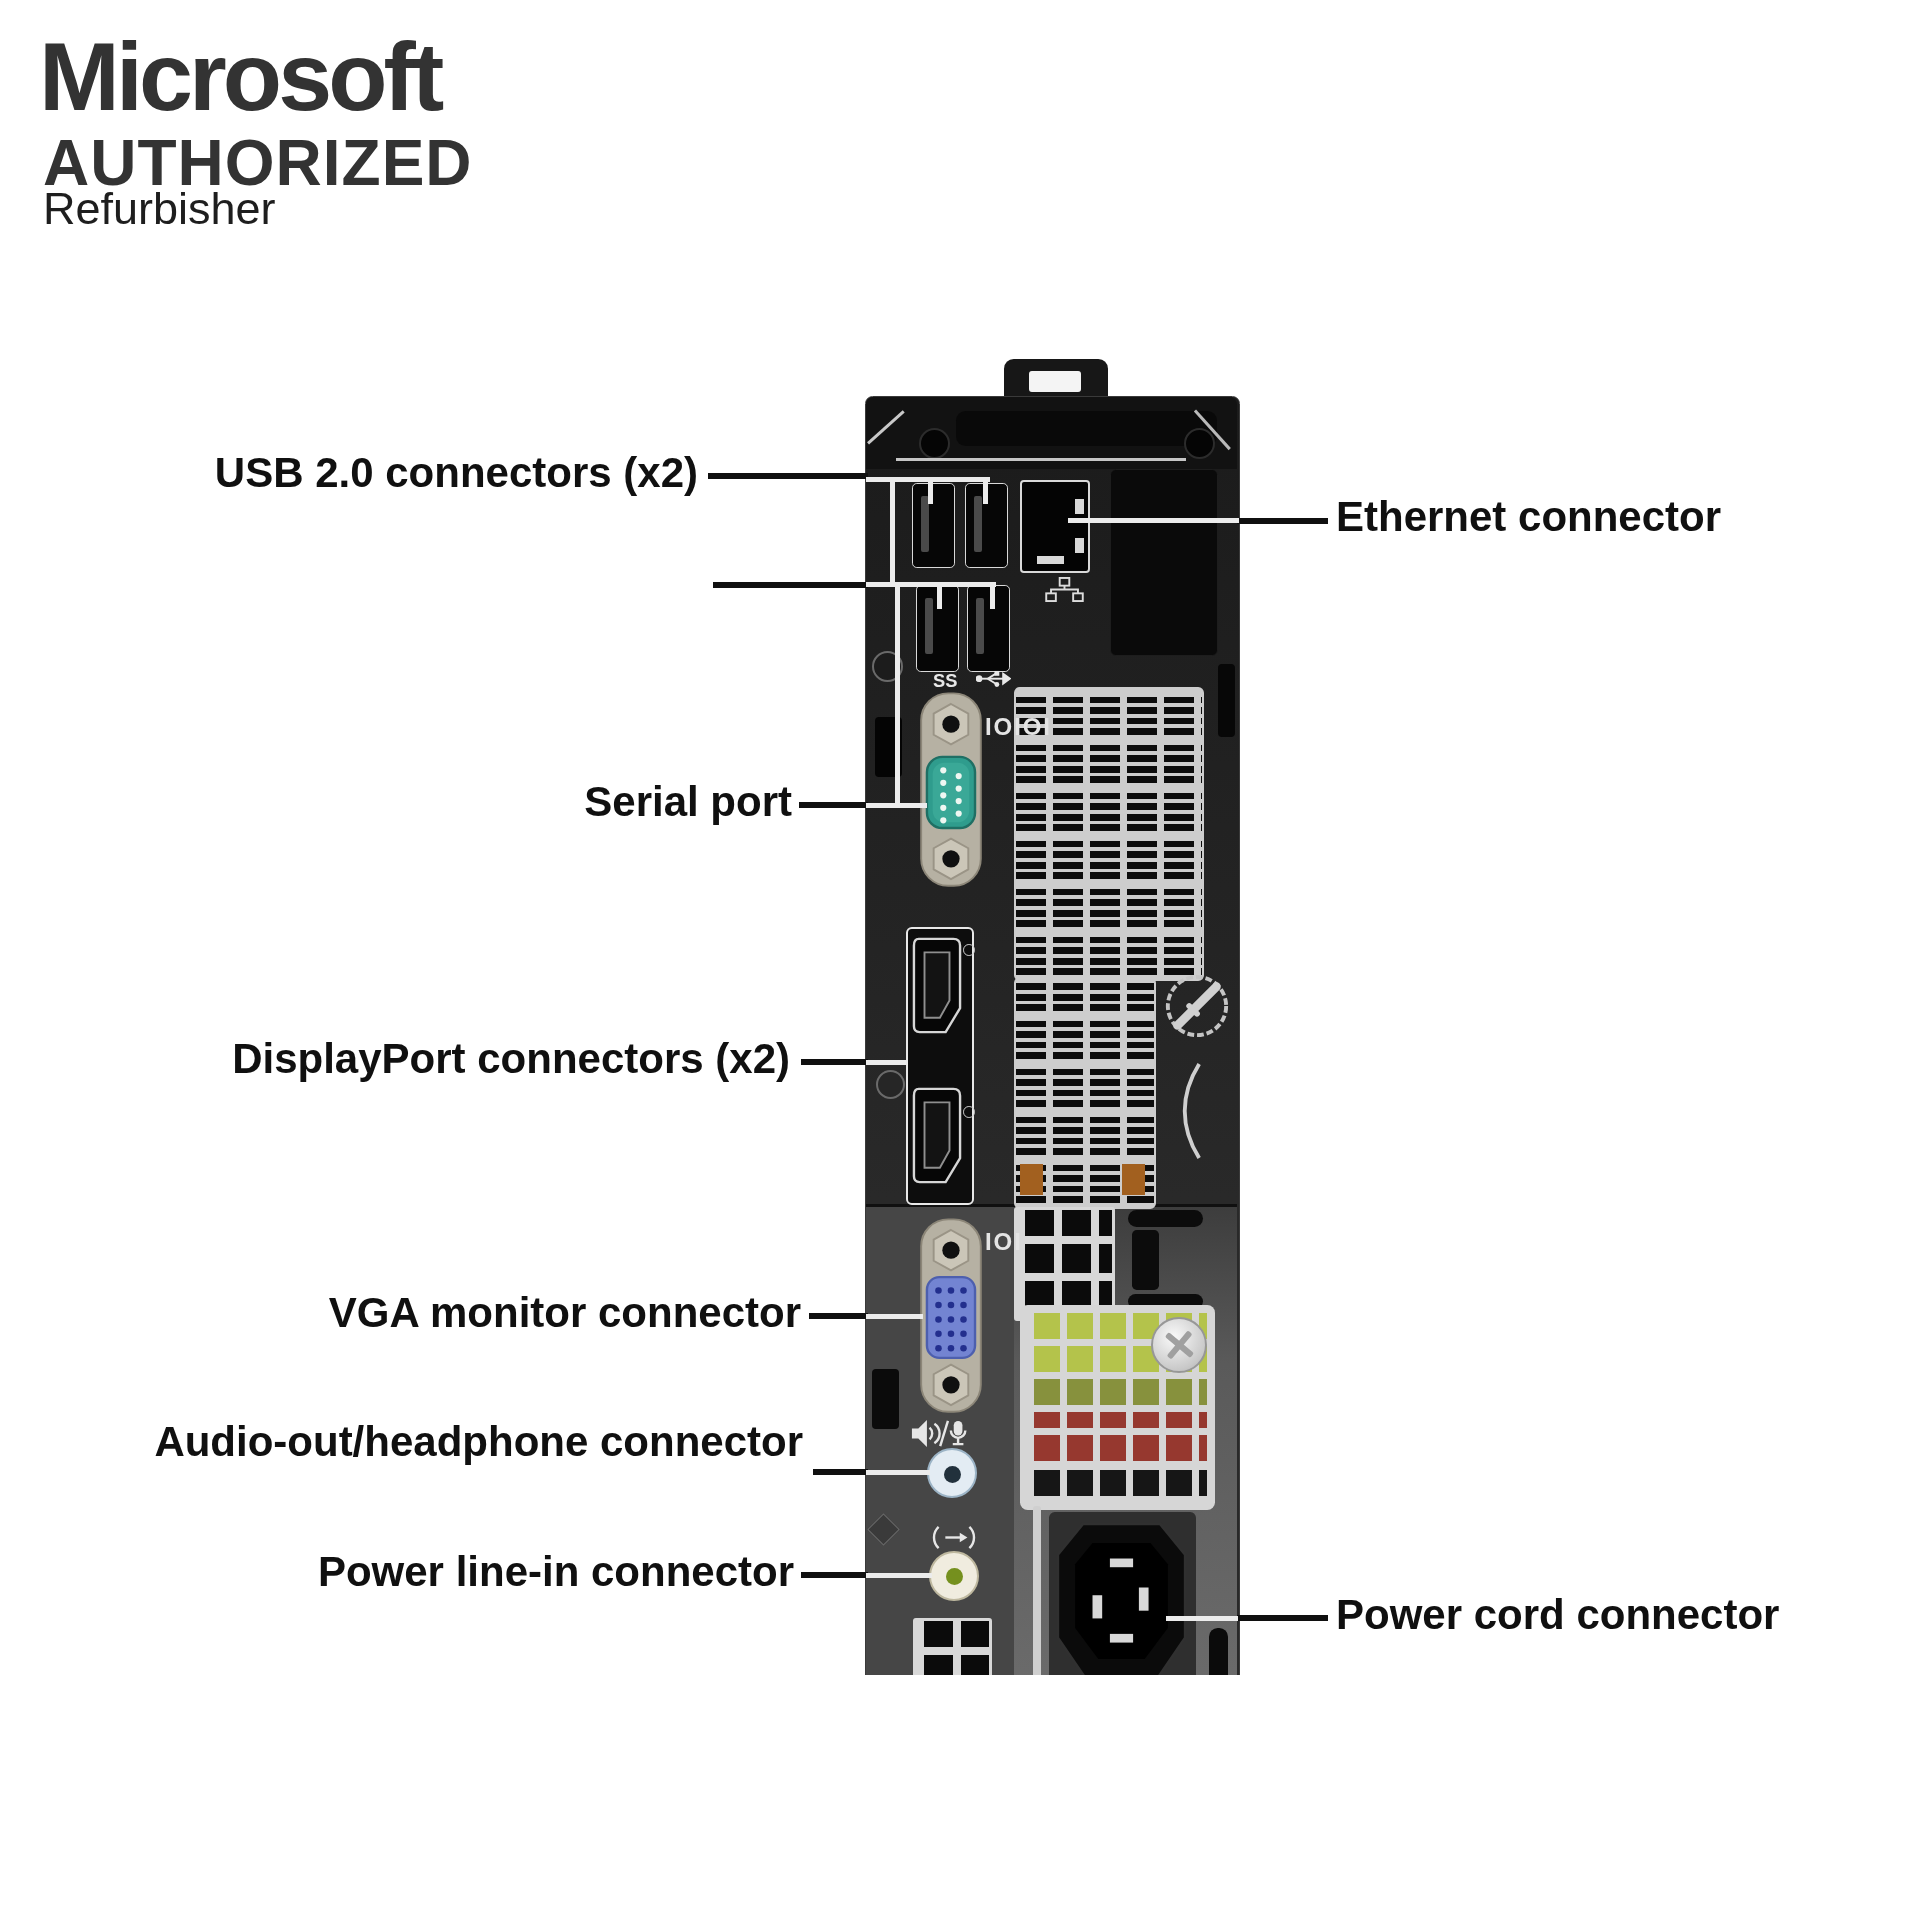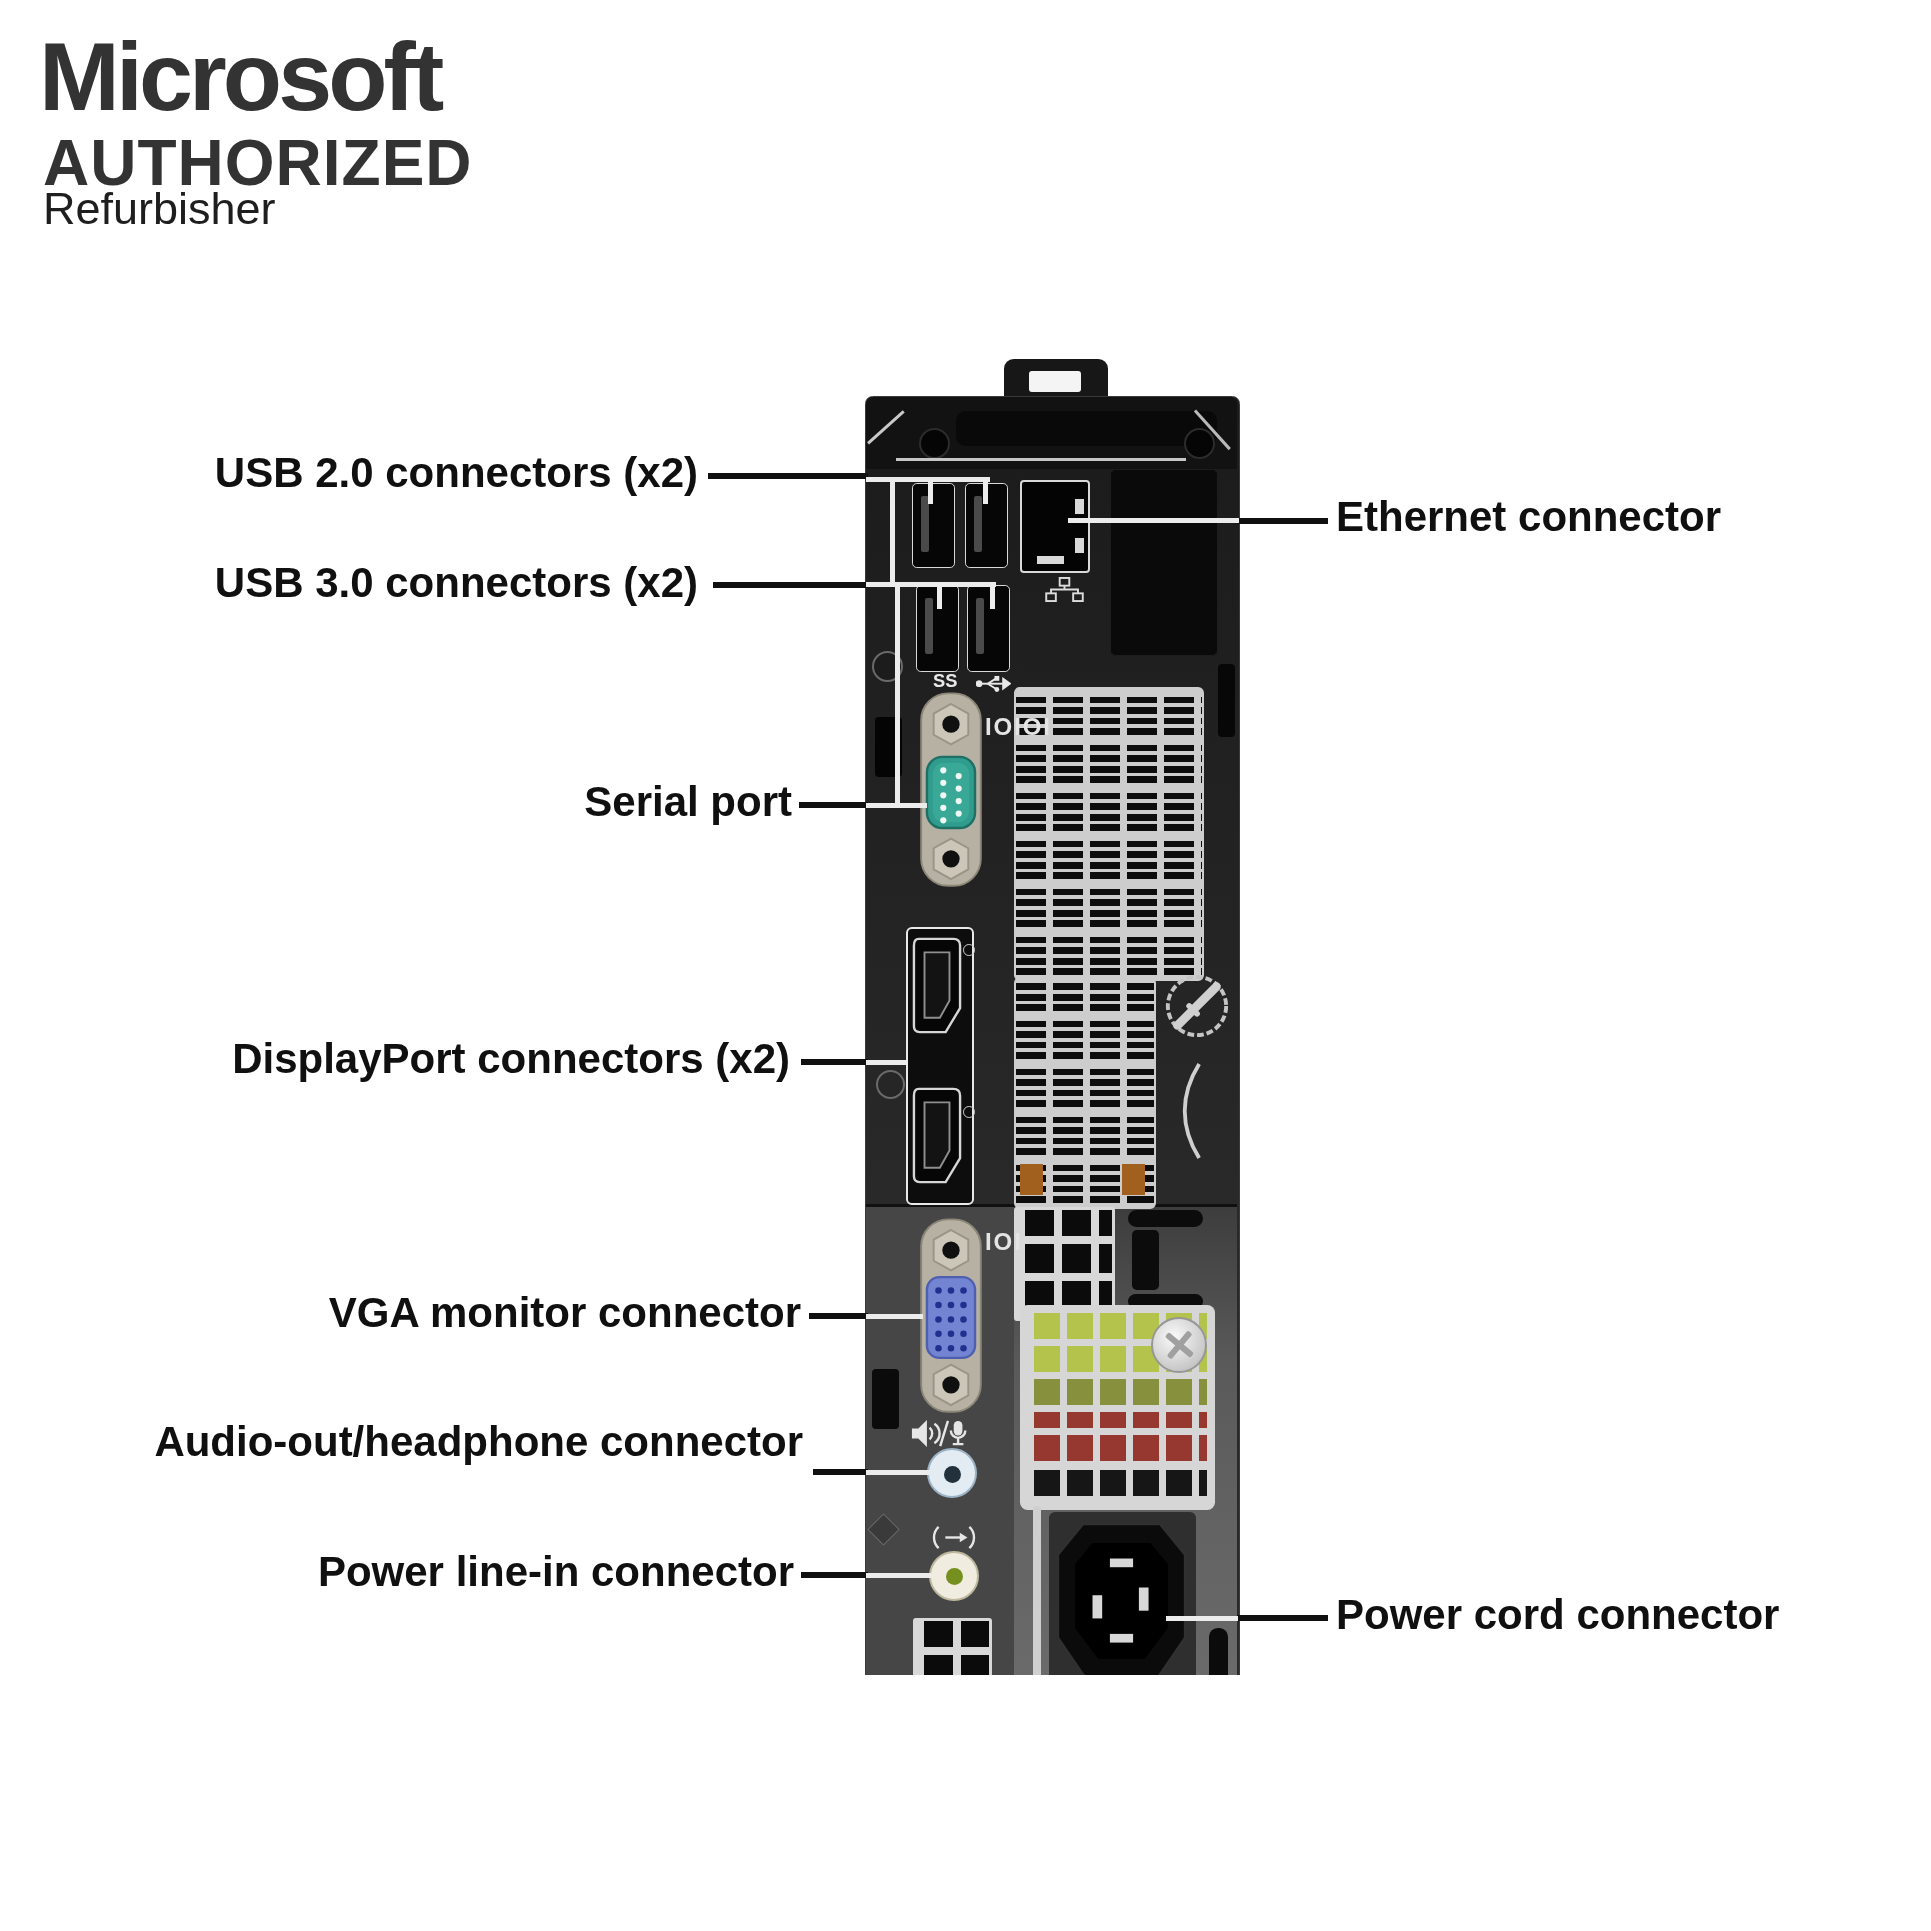--- a/index.html
+++ b/index.html
@@ -87,21 +87,21 @@
   </svg>
 
   <div class="abs" style="left:1110px;top:469px;width:106px;height:185px;background:#0a0a0a;border:1px solid #1d1d1d;border-radius:5.8px;"></div>
 
   <div class="usb" style="left:916px;top:585px;width:41px;height:85px;">
       <div class="tongue"></div>
     </div>
   <div class="usb" style="left:967px;top:585px;width:41px;height:85px;">
       <div class="tongue"></div>
     </div>
-  <div class="abs" style="left:933px;top:670px;display:flex;align-items:flex-end;gap:19px;z-index:45;">
+  <div class="abs" style="left:933px;top:670px;display:flex;align-items:flex-start;gap:19px;z-index:45;">
     <span style="font-size:18.3px;font-weight:700;color:#e8e8e8;">SS</span>
     <svg width="35" height="17.4" viewBox="0 0 36 18">
       <g stroke="#e8e8e8" stroke-width="2" fill="#e8e8e8">
         <circle cx="3" cy="9" r="2.5"></circle>
           <path d="M5,9 H29"></path>
           <path d="M28,4 L35,9 L28,14 Z"></path>
         <path d="M12,9 L20,4"></path>
           <rect x="19" y="1" width="5" height="5" stroke="none"></rect>
         <path d="M12,9 L20,14"></path>
           <circle cx="21.5" cy="15" r="2.5" stroke="none"></circle>
@@ -278,21 +278,20 @@
   <div class="bl" style="left:713px;top:582px;width:155px;"></div>
   <div class="bl" style="left:1237px;top:518px;width:91px;"></div>
   <div class="bl" style="left:799px;top:802px;width:69px;"></div>
   <div class="bl" style="left:801px;top:1059px;width:67px;"></div>
   <div class="bl" style="left:809px;top:1313px;width:59px;"></div>
   <div class="bl" style="left:813px;top:1469px;width:55px;"></div>
   <div class="bl" style="left:801px;top:1572px;width:67px;"></div>
   <div class="bl" style="left:1237px;top:1615px;width:91px;"></div>
 
   <div class="callout" style="right:1233px;top:452px;">USB 2.0 connectors (x2)</div>
-  <div class="callout" style="right:1233px;top:562px;">USB 3.0 connectors (x2)</div>
   <div class="callout" style="left:1336px;top:496px;">Ethernet connector</div>
   <div class="callout" style="right:1139px;top:781px;">Serial port</div>
   <div class="callout" style="right:1141px;top:1038px;">DisplayPort connectors (x2)</div>
   <div class="callout" style="right:1130px;top:1292px;">VGA monitor connector</div>
   <div class="callout" style="right:1128px;top:1421px;">Audio-out/headphone connector</div>
   <div class="callout" style="right:1137px;top:1551px;">Power line-in connector</div>
   <div class="callout" style="left:1336px;top:1594px;">Power cord connector</div>
 
 </div>
 

